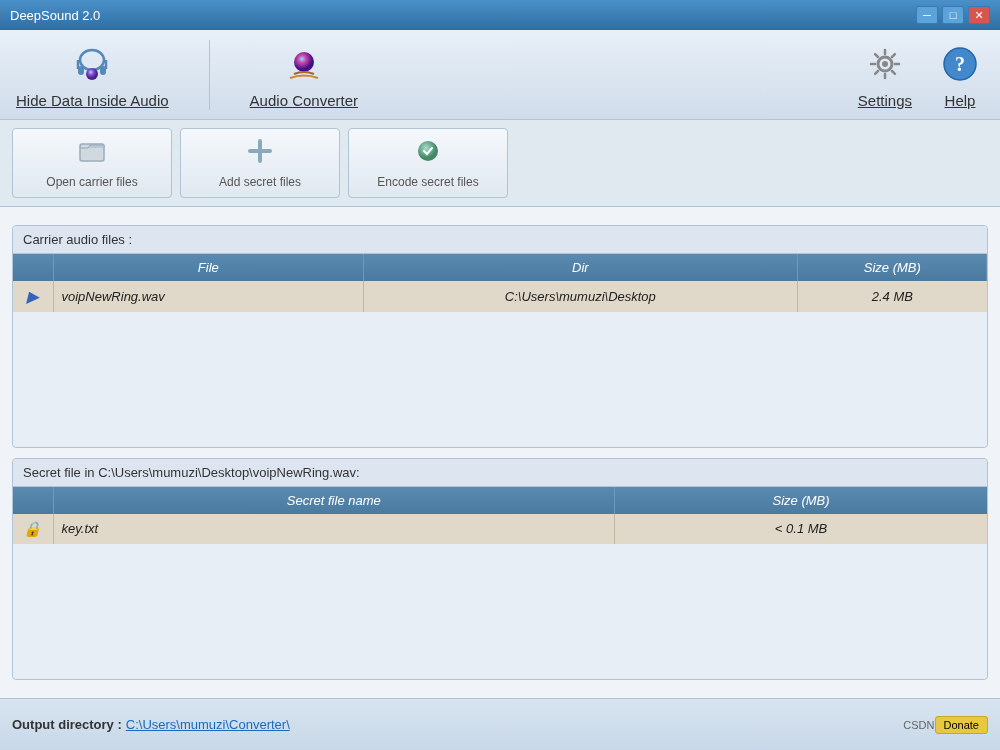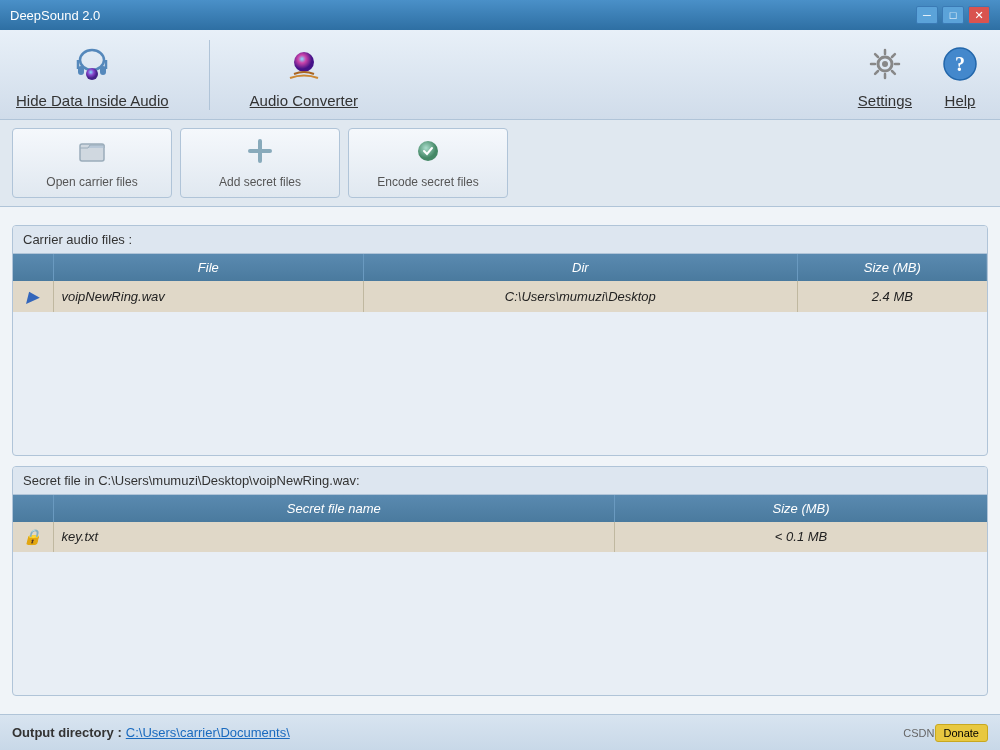--- a/index.html
+++ b/index.html
@@ -195,21 +195,21 @@
     .secret-panel { flex: 1; min-height: 160px; }
 
     
     .bottom-bar {
       background: linear-gradient(to bottom, #d8e4f0, #c8d8e8);
       border-top: 1px solid #b0c4d8;
       padding: 8px 12px;
       display: flex;
       align-items: center;
       justify-content: space-between;
-      height: 36px;
+      height: 52px;
     }
     .output-dir {
       display: flex;
       align-items: center;
       gap: 4px;
       font-size: 13px;
     }
     .output-dir-label { font-weight: bold; color: #333; }
     .output-dir-path { color: #1a6abf; text-decoration: underline; cursor: pointer; }
     .bottom-right {
@@ -423,21 +423,21 @@
             <td colspan="3"></td>
           </tr>
         </tbody>
       </table>
     </div>
   </div>
 
   <div class="bottom-bar">
     <div class="output-dir">
       <span class="output-dir-label">Output directory :</span>
-      <span class="output-dir-path">C:\Users\carrier\Documents\</span>
+      <span class="output-dir-path">C:\Users\mumuzi\Converter\</span>
     </div>
     <div class="bottom-right">
       <span>CSDN</span>
       <button style="background:#e8c840; border:1px solid #c8a820; padding:2px 8px; border-radius:3px; cursor:pointer; font-size:11px;">Donate</button>
     </div>
   </div>
 
 </div>
 
 </body></html>

